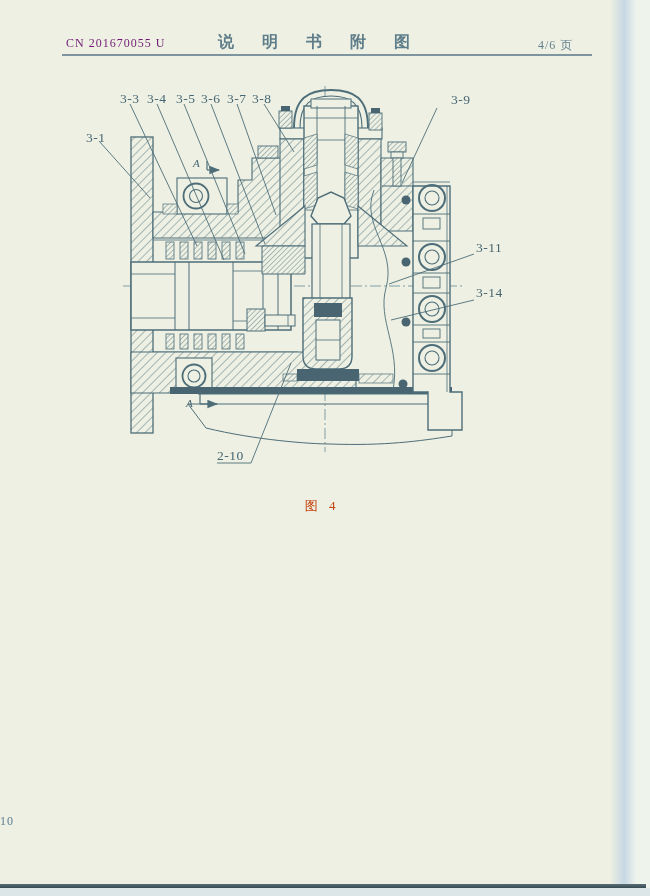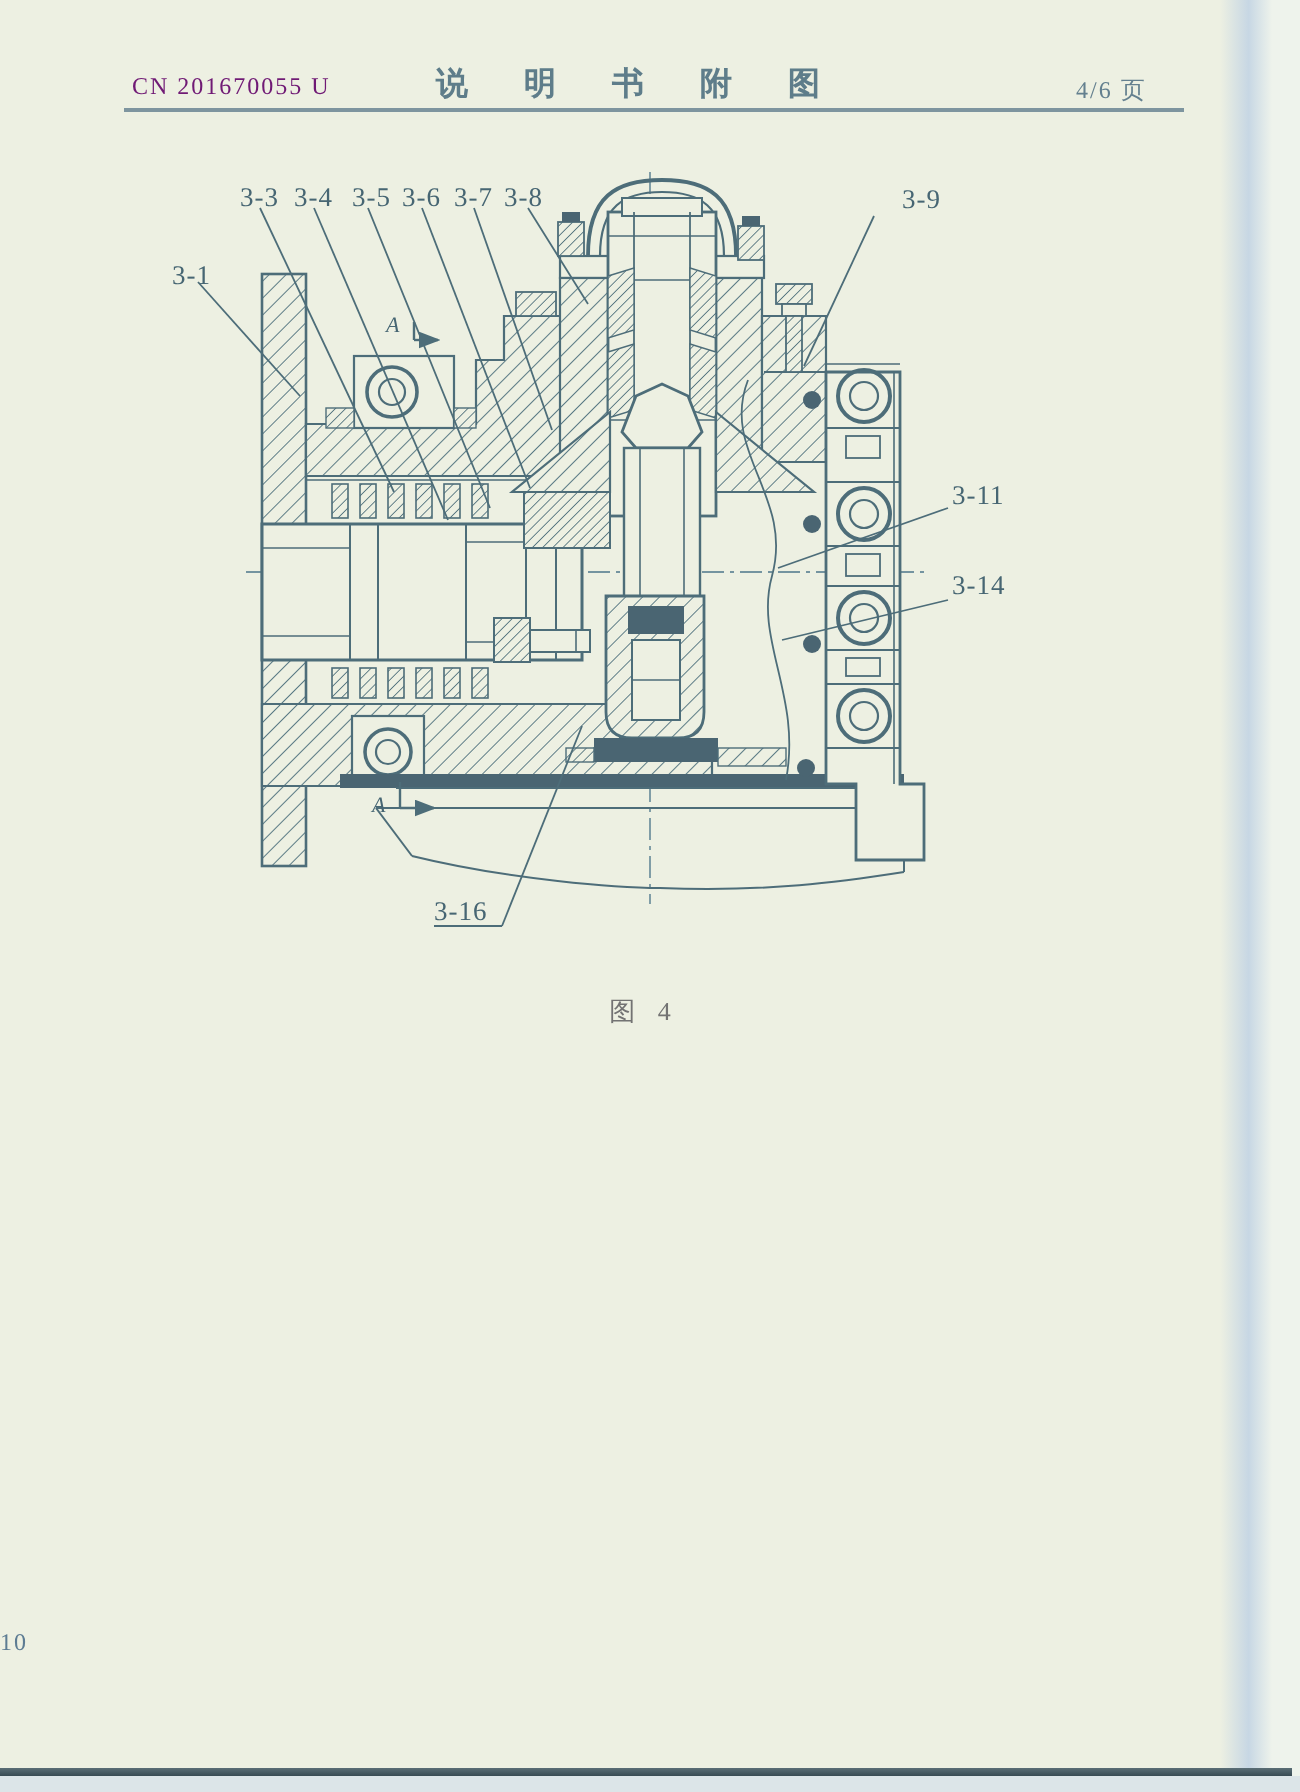--- a/index.html
+++ b/index.html
@@ -25,21 +25,21 @@
     position:absolute;left:0;top:888px;width:650px;height:8px;background:#dce5e8;
   }
   
   .hdr-patent{left:66px;top:36px;font-size:12px;letter-spacing:1px;color:#701a75;}
   .hdr-title{left:0;top:32px;width:640px;text-align:center;font-size:16px;letter-spacing:12px;color:#5e7d8a;font-weight:bold;}
   .hdr-page{left:538px;top:37px;font-size:12px;letter-spacing:1px;color:#64808f;}
   .hdr-rule{left:62px;top:54px;width:530px;height:2px;background:#7e959f;}
   
   .callout{font-size:13.5px;color:#476673;letter-spacing:.5px;}
   .sectA{font-size:11px;color:#476673;font-style:italic;}
-  .fig-caption{left:0;top:497px;width:644px;text-align:center;font-size:13px;letter-spacing:4px;color:#737373;}
+  .fig-caption{left:0;top:497px;width:644px;text-align:center;font-size:13px;letter-spacing:4px;color:#c2410c;}
   .page-num{left:0;top:814px;width:640px;text-align:left;font-size:12px;color:#5d7c93;letter-spacing:1px;}
   svg{position:absolute;left:0;top:0;}
 </style>
 </head>
 <body>
 
 <div class="abs hdr-patent">CN 201670055 U</div>
 <div class="abs hdr-title">说 明 书 附 图</div>
 <div class="abs hdr-page">4/6 页</div>
 <div class="abs hdr-rule"></div>
@@ -247,21 +247,21 @@
 </svg>
 
 <div class="abs callout" style="left:86px;top:130px;">3-1</div>
 <div class="abs callout" style="left:120px;top:91px;">3-3</div>
 <div class="abs callout" style="left:147px;top:91px;text-align:right;">3-4</div>
 <div class="abs callout" style="left:176px;top:91px;">3-5</div>
 <div class="abs callout" style="left:201px;top:91px;">3-6</div>
 <div class="abs callout" style="left:227px;top:91px;">3-7</div>
 <div class="abs callout" style="left:252px;top:91px;">3-8</div>
 <div class="abs callout" style="left:435px;top:92px;margin-left:16px;">3-9</div>
-<div class="abs callout" style="left:217px;top:448px;">3-16</div>
+<div class="abs callout" style="left:217px;top:448px;">2-10</div>
 <div class="abs callout" style="left:476px;top:240px;">3-11</div>
 <div class="abs callout" style="left:476px;top:285px;">3-14</div>
 
 <div class="abs sectA" style="left:193px;top:157px;">A</div>
 <div class="abs sectA" style="left:186px;top:397px;">A</div>
 
 <div class="abs fig-caption">图 4</div>
 <div class="abs page-num">10</div>
 
 <div class="right-edge-band"></div>

